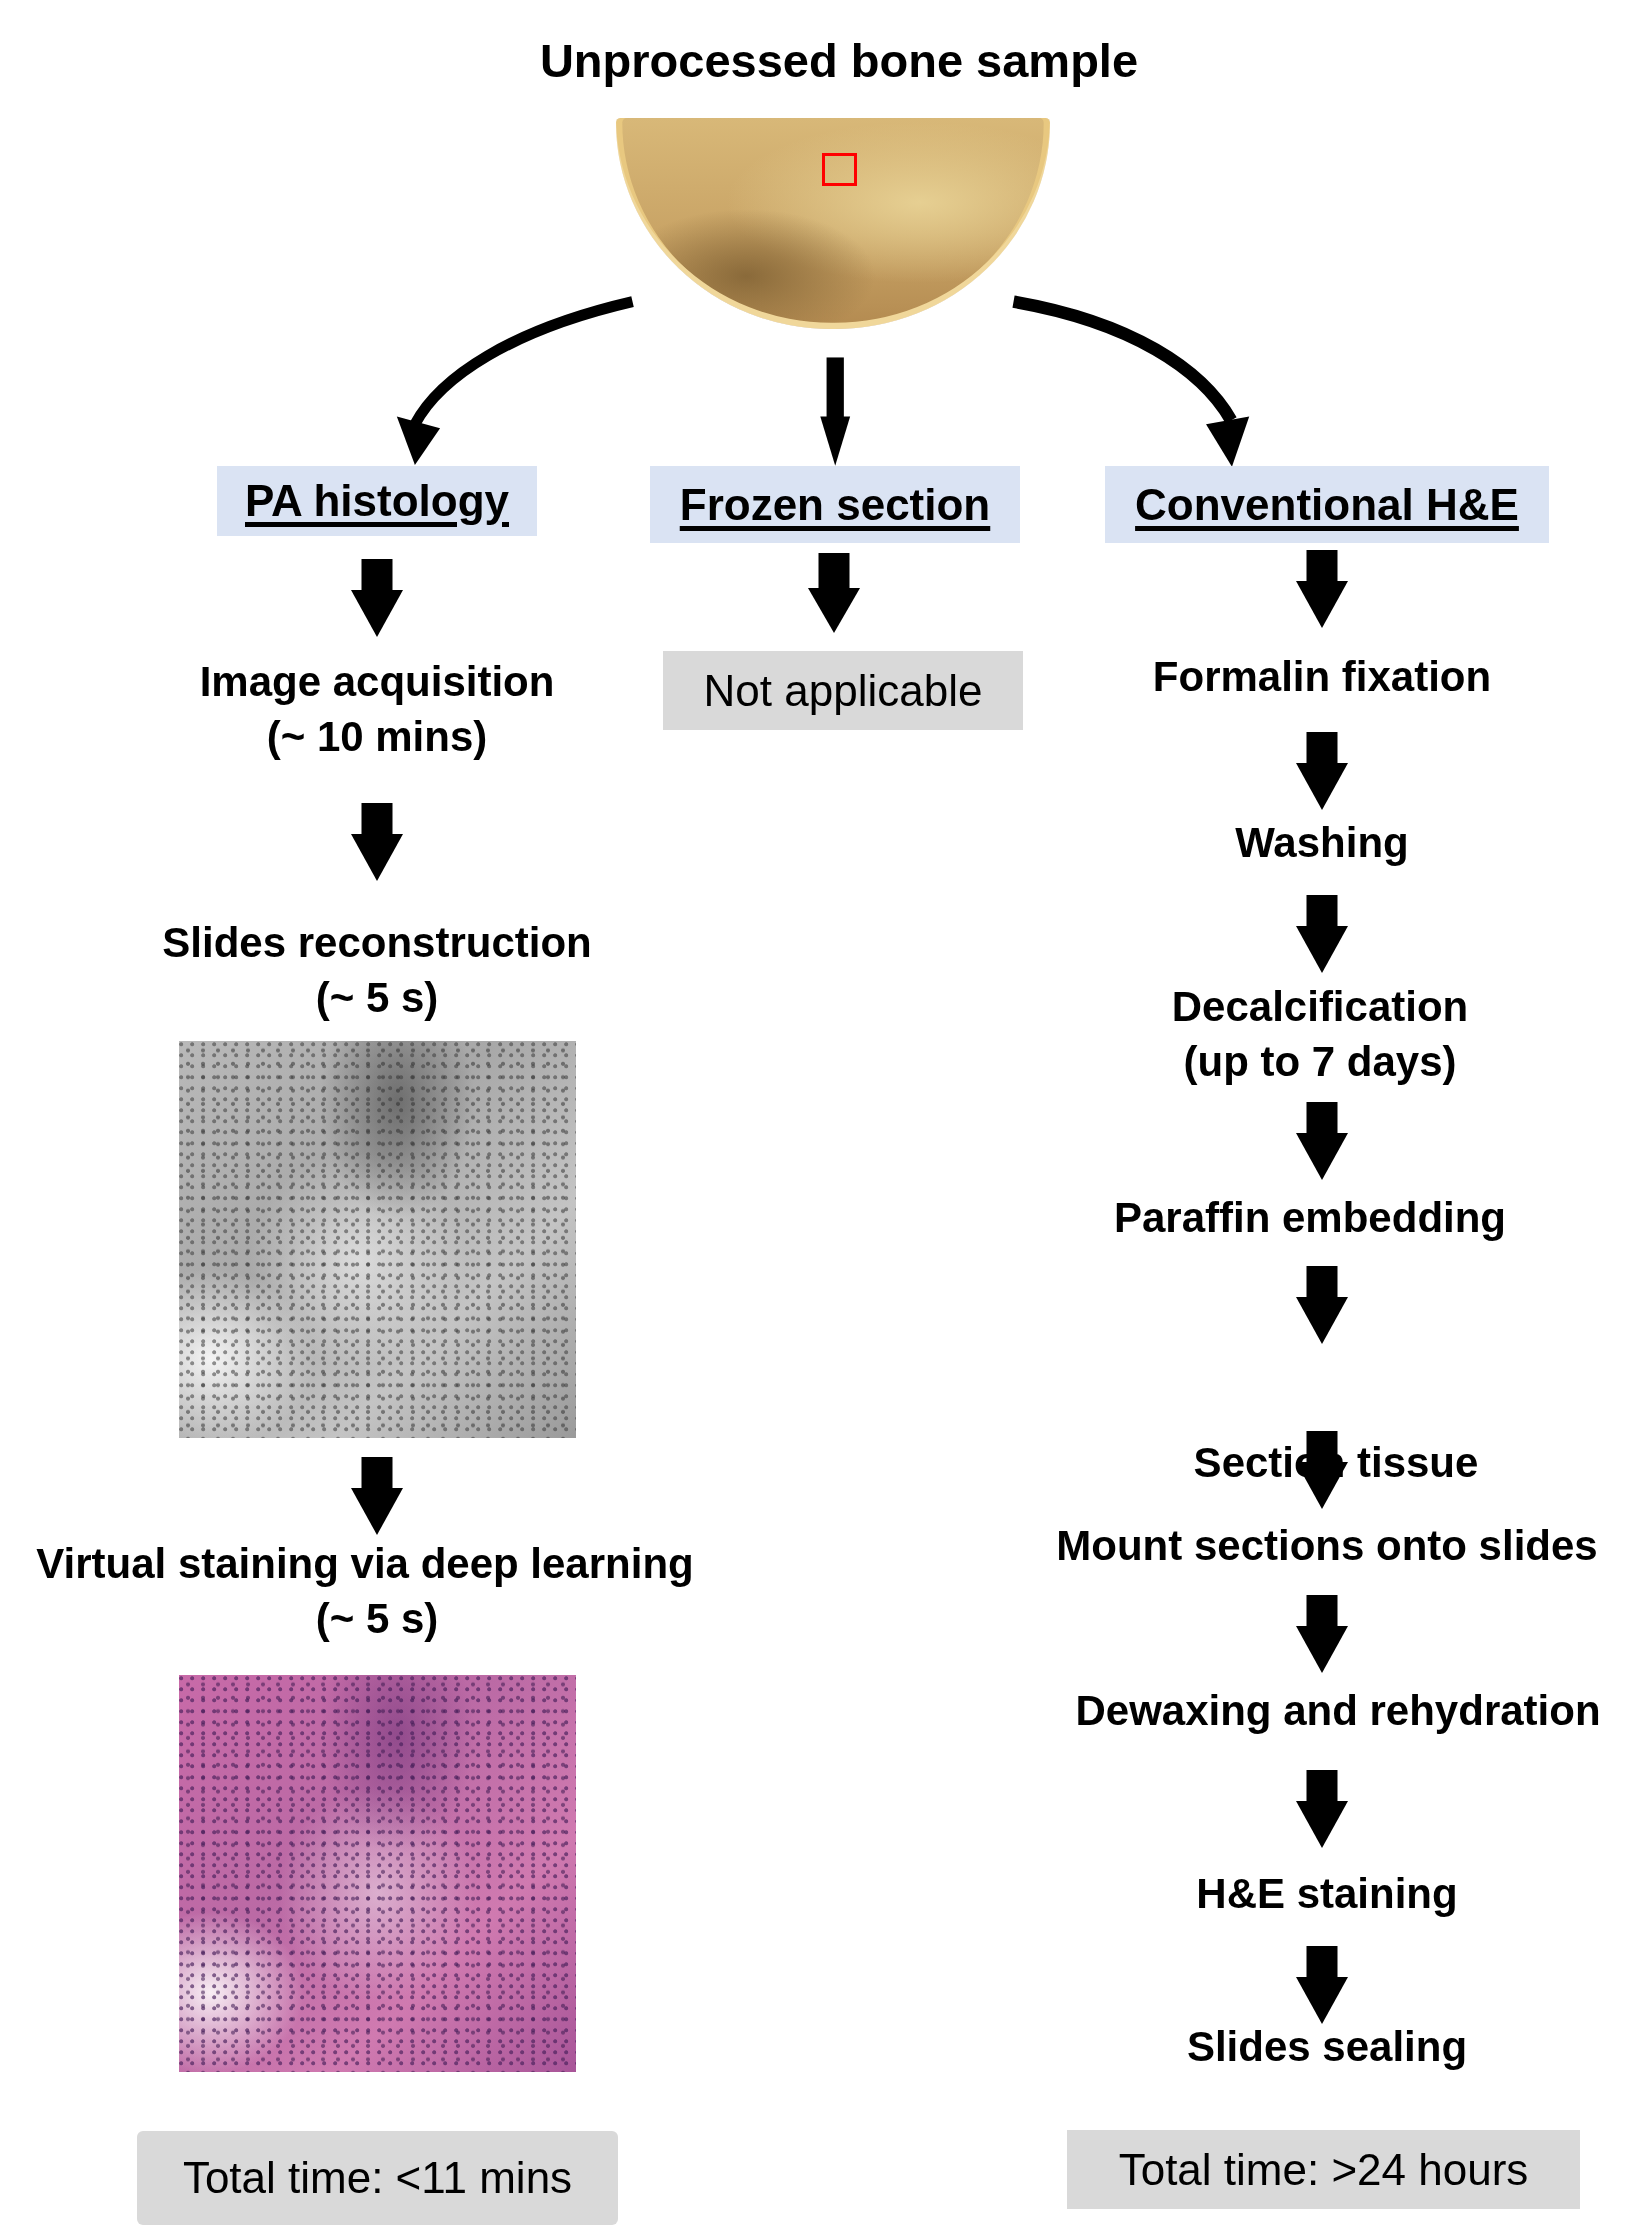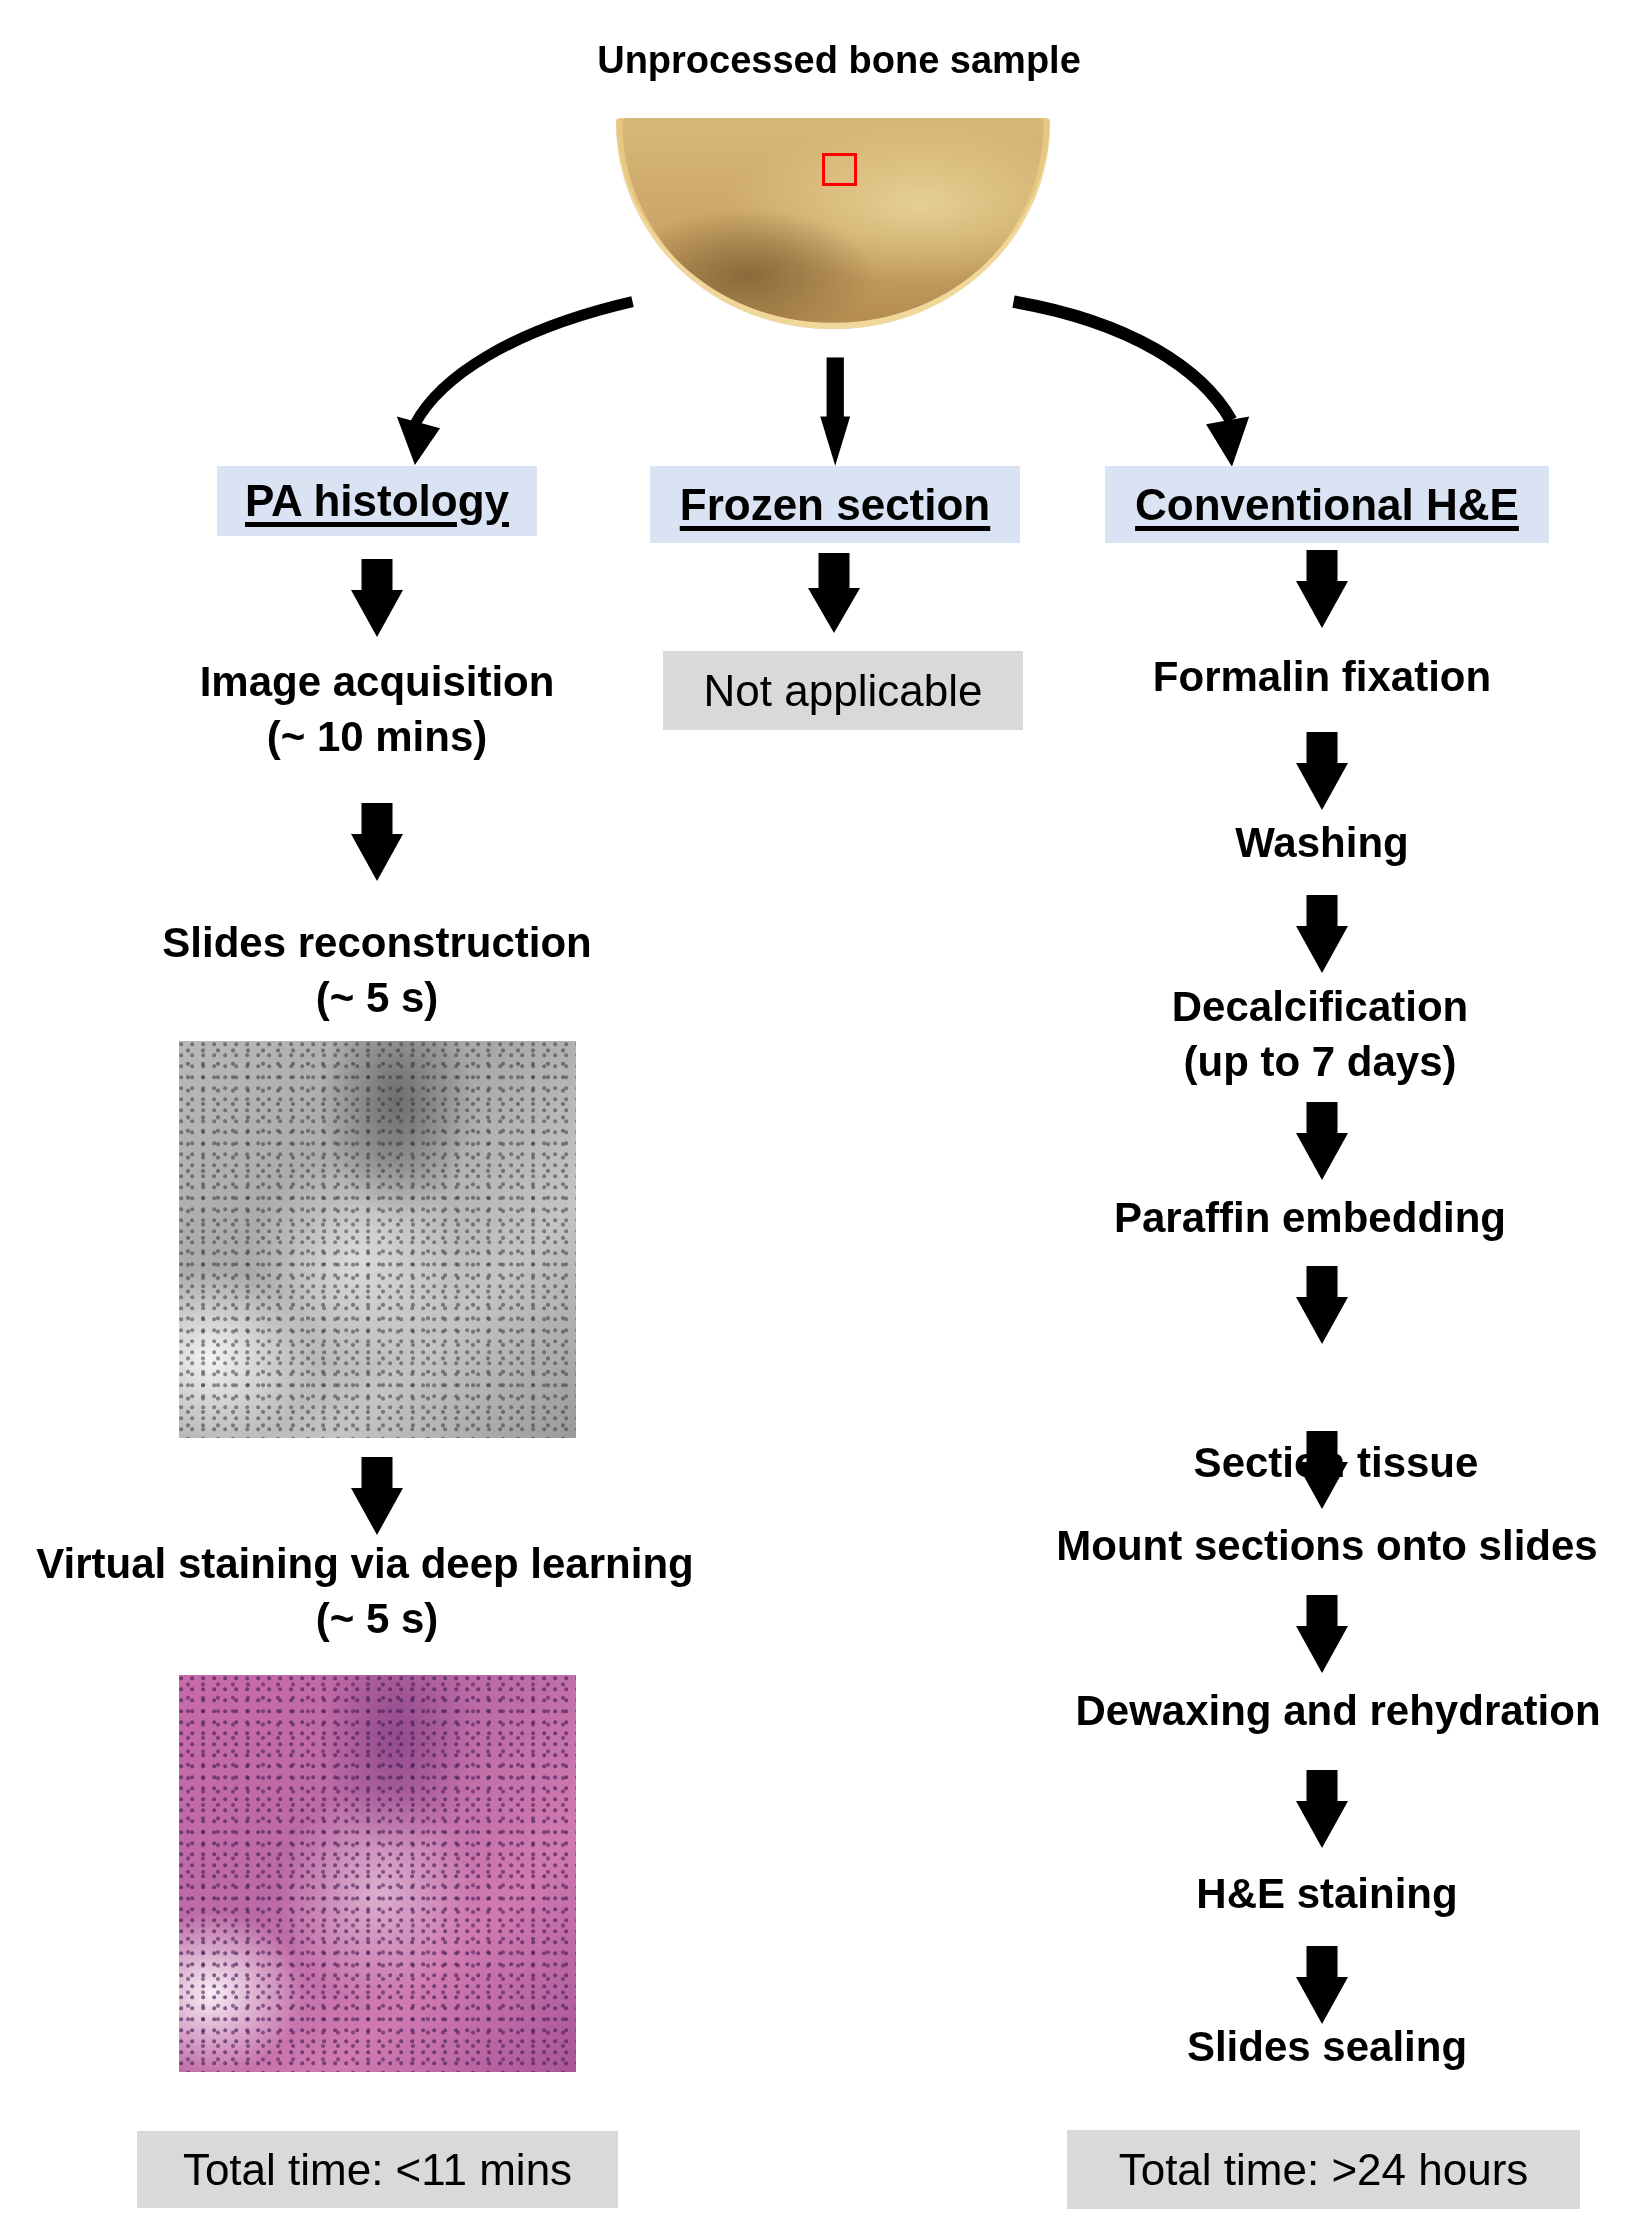--- a/index.html
+++ b/index.html
@@ -16,21 +16,21 @@
   .arrow { position: absolute; width: 52px; transform: translateX(-50%); }
   .arrow .shaft { position: absolute; left: 50%; transform: translateX(-50%); width: 31px; top: 0; background: #000; }
   .arrow .head { position: absolute; left: 0; width: 0; height: 0;
                  border-left: 26px solid transparent; border-right: 26px solid transparent;
                  border-top: 55px solid #000; }
   svg { position: absolute; left: 0; top: 0; }
 </style>
 </head>
 <body>
 
-<div class="txt" style="left:839px; top:33px; font-size:38px;">Unprocessed bone sample</div>
+<div class="txt" style="left:839px; top:33px; font-size:47px;">Unprocessed bone sample</div>
 
 <div class="abs" style="left:616px; top:118px; width:434px; height:211px; border-radius: 4.7px 4.7px 220px 220px / 4.7px 4.7px 211px 211px;
             background: radial-gradient(ellipse at 30% 75%, #8a6a3a 0%, rgba(138,106,58,0) 30%),
                         radial-gradient(ellipse at 70% 40%, #e6cf92 0%, rgba(230,207,146,0) 45%),
                         linear-gradient(180deg, #d8b878 0%, #c9a466 55%, #b38a50 100%);
             box-shadow: inset 0 -6.3px 0 #f0d79a, inset 6.3px 0 0 #e8c880, inset -6.3px 0 0 #e8c880; overflow:hidden;">
   <div class="abs" style="left:206px; top:35px; width:35px; height:33px; border:3.9px solid #ff0000; box-sizing:border-box;"></div>
 </div>
 
 <svg width="1650" height="2239" viewBox="0 0 2100 2850">
@@ -78,21 +78,21 @@
 
 <div class="abs" style="left:179px; top:1675px; width:397px; height:397px;
             background:
               radial-gradient(circle at 20% 30%, rgba(70,30,90,0.65) 0 1.6px, transparent 2.4px) 0 0/11px 11px,
               radial-gradient(circle at 60% 70%, rgba(60,25,80,0.55) 0 1.6px, transparent 2.4px) 0 0/15px 13.4px,
               radial-gradient(ellipse at 55% 15%, rgba(110,50,120,0.55) 0%, rgba(110,50,120,0) 25%),
               radial-gradient(ellipse at 50% 55%, rgba(225,190,215,0.8) 0%, rgba(225,190,215,0) 35%),
               radial-gradient(ellipse at 8% 80%, #f8eef4 0%, rgba(248,238,244,0) 18%),
               linear-gradient(135deg, #c86aa8 0%, #bb6aa5 40%, #d07ab0 70%, #a85598 100%);"></div>
 
-<div class="grey-box" style="left:137px; top:2131px; width:481px; height:77px; background:#d9d9d9;">Total time: &lt;11 mins</div>
+<div class="grey-box" style="left:137px; top:2131px; width:481px; height:94px; background:#d9d9d9;border-radius:6px;">Total time: &lt;11 mins</div>
 
 <div class="arrow" style="left:834px; top:553px; height:80px;">
     <div class="shaft" style="height:39px;"></div>
     <div class="head" style="top:35px; border-top-width:45px;"></div>
   </div>
 <div class="grey-box" style="left:663px; top:651px; width:360px; height:79px; background:#d9d9d9;">Not applicable</div>
 
 <div class="arrow" style="left:1322px; top:550px; height:79px;">
     <div class="shaft" style="height:35px;"></div>
     <div class="head" style="top:31px; border-top-width:47px;"></div>

